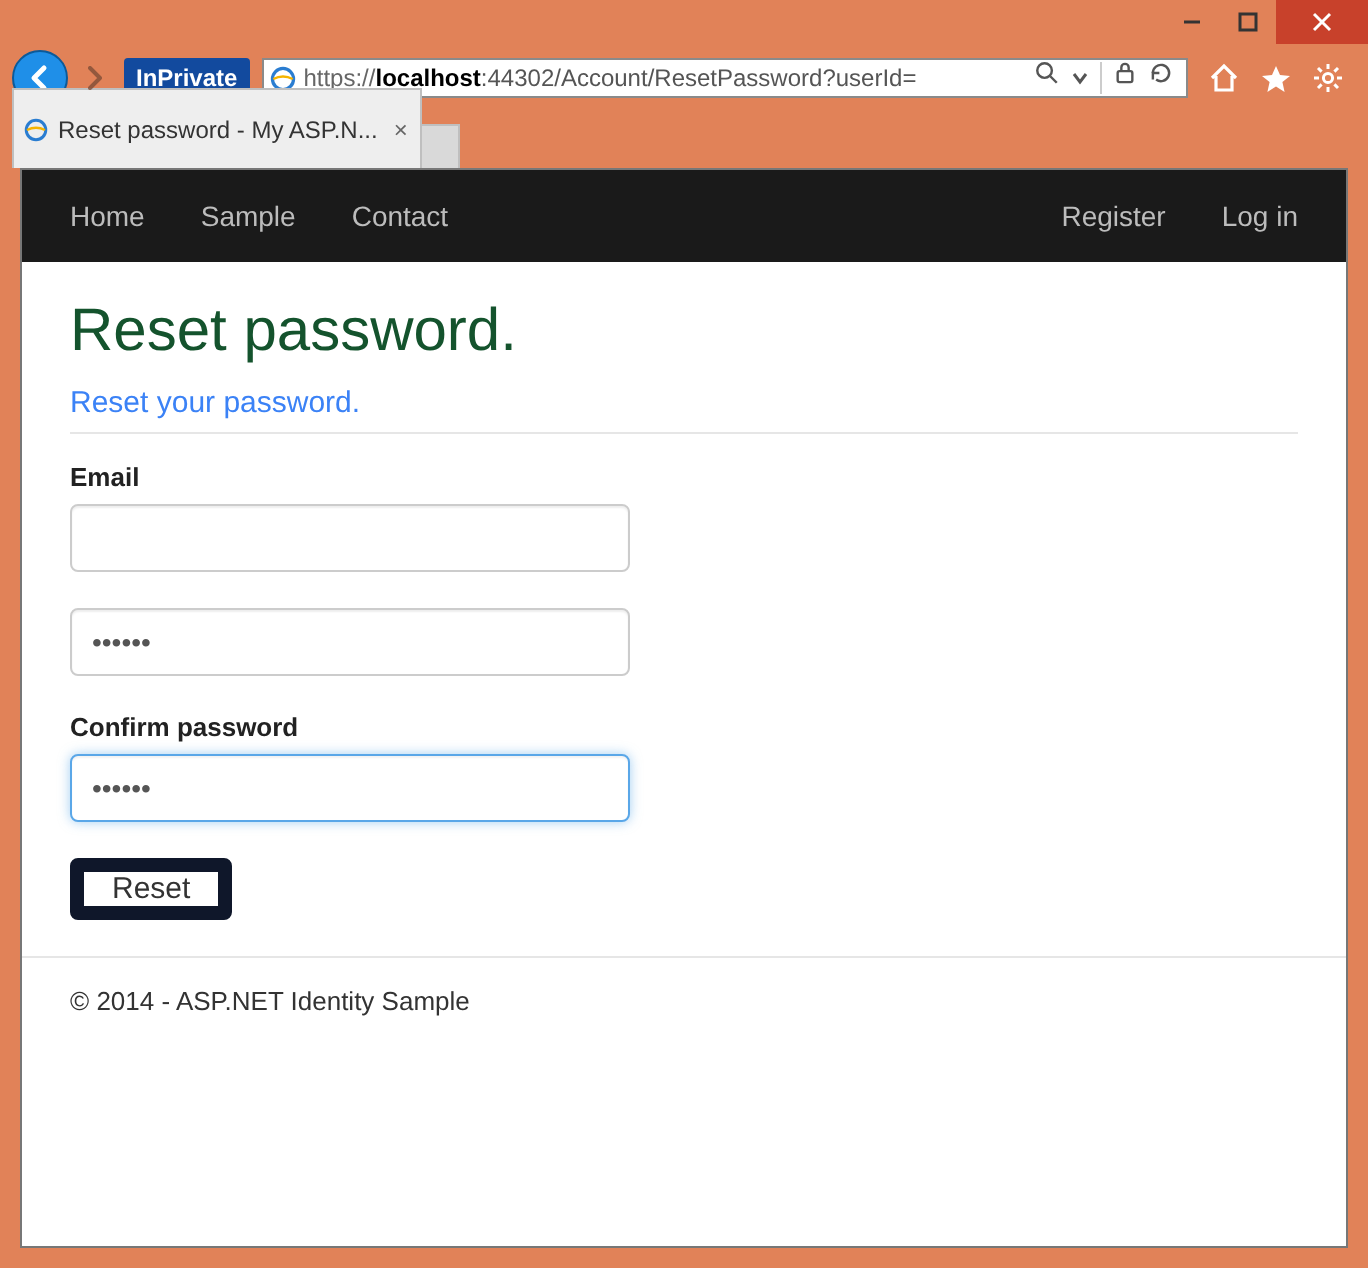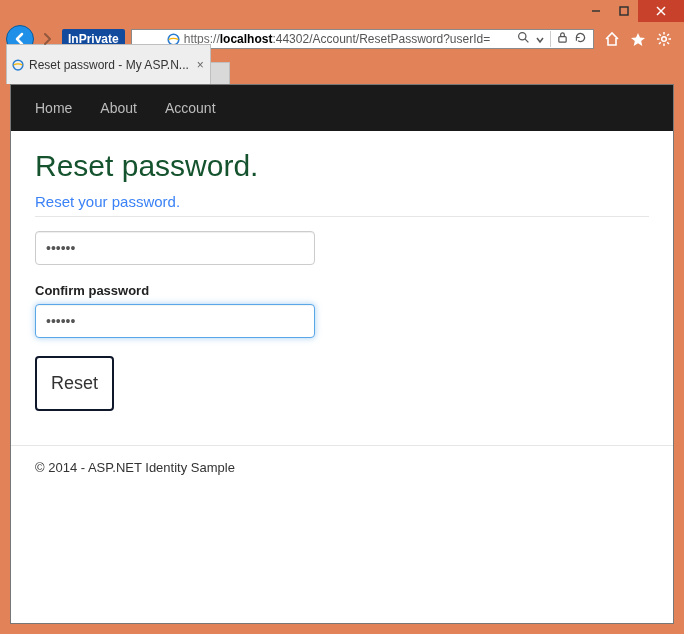--- a/index.html
+++ b/index.html
@@ -10,21 +10,21 @@
 .titlebar { height: 22px; background: #e18258; display: flex; justify-content: flex-end; align-items: stretch; }
 .titlebar .btn { width: 28px; display: flex; align-items: center; justify-content: center; color: #333; font-size: 11px; }
 .titlebar .close { background: #c8412b; color: #fff; width: 46px; }
 .titlebar .btn svg { display: block; }
 
 .chrome { background: #e18258; display: flex; align-items: center; height: 34px; padding: 0 6px; gap: 4px; }
 .navbtns { display: flex; align-items: center; gap: 2px; }
 .circle-back { width: 28px; height: 28px; border-radius: 50%; background: #1f8fe8; display: flex; align-items: center; justify-content: center; border: 1px solid #0b5a9a; }
 .forward-btn { width: 22px; height: 22px; display: flex; align-items: center; justify-content: center; opacity: .75; }
 .inprivate { background: #124a9e; color: #fff; font-size: 12px; padding: 3px 6px; border-radius: 2px; font-weight: 600; }
-.urlbar { flex: 1; display: flex; align-items: center; background: #fff; border: 1px solid #8a8a8a; height: 20px; margin-left: 2px; padding-left: 32px; }
+.urlbar { flex: 1; display: flex; align-items: center; background: #fff; border: 1px solid #8a8a8a; height: 20px; margin-left: 2px; }
 .urlicon { width: 20px; display: flex; align-items: center; justify-content: center; }
 .urltext { flex: 1; font-size: 12px; color: #555; white-space: nowrap; overflow: hidden; }
 .urltext .host { font-weight: 700; color: #000; }
 .urltext .scheme { color: #666; }
 .urlctrl { display: flex; align-items: center; gap: 6px; padding: 0 6px; color: #4a4a4a; }
 .urlctrl .sep { width: 1px; height: 16px; background: #ccc; }
 .chrome-right { display: flex; align-items: center; gap: 10px; color: #fff; padding: 0 6px; }
 .chrome-right svg { display: block; }
 
 .tabs { background: #e18258; height: 28px; display: flex; align-items: flex-end; padding-left: 6px; }
@@ -44,23 +44,23 @@
 .content { padding: 18px 24px; color: #333; }
 h1 { font-size: 30px; font-weight: 400; color: #14532d; margin-bottom: 10px; }
 .subtitle { font-size: 15px; color: #3b82f6; margin-bottom: 6px; }
 hr { border: none; border-top: 1px solid #e6e6e6; margin-bottom: 14px; }
 
 .fgroup { margin-bottom: 18px; }
 .flabel { font-weight: 700; font-size: 13px; color: #222; display: block; margin-bottom: 6px; }
 .finput { width: 280px; height: 34px; border: 1px solid #ccc; border-radius: 4px; padding: 0 10px; font-size: 14px; color: #555; box-shadow: inset 0 1px 1px rgba(0,0,0,.07); }
 .finput.focused { border-color: #5aa7e8; box-shadow: 0 0 6px rgba(90,167,232,.55), inset 0 1px 1px rgba(0,0,0,.05); outline: none; }
 
-.btn-reset { background: #fff; border: 2px solid #0f172a; border-radius: 4px; padding: 15px 14px; font-size: 18px; color: #333; cursor: pointer; }
-
-.footer { padding: 14px 24px 24px; color: #333; font-size: 13px; border-top: 1px solid #e6e6e6; margin-top: 16px; }
+.btn-reset { background: #fff; border: 7px solid #0f172a; border-radius: 4px; padding: 0 14px; font-size: 15px; color: #333; cursor: pointer; }
+
+.footer { padding: 14px 24px 24px; color: #333; font-size: 13px; border-top: 1px solid #e6e6e6; margin-top: 0; }
 </style>
 </head>
 <body>
 
 <div class="window">
 
   <div class="titlebar">
     <div class="btn">
       <svg width="10" height="10">
           <line x1="1" y1="5" x2="9" y2="5" stroke="#333" stroke-width="1.5"></line>
@@ -164,30 +164,38 @@
     </div>
     <div class="newtab"></div>
   </div>
 
   <div class="page-wrap">
     <div class="page">
 
       <div class="navbar">
         <div class="nav-left">
           <span class="nav-item">Home</span>
-          <span class="nav-item">About</span>
-          <span class="nav-item">Account</span>
+          <span class="nav-item">Sample</span>
+          <span class="nav-item">Contact</span>
+        </div>
+        <div class="nav-right">
+          <span class="nav-item">Register</span>
+          <span class="nav-item">Log in</span>
         </div>
       </div>
 
       <div class="content">
         <h1>Reset password.</h1>
         <div class="subtitle">Reset your password.</div>
         <hr>
 
+        <div class="fgroup">
+          <label class="flabel">Email</label>
+          <input class="finput" type="text" value="" style="">
+        </div>
 
         <div class="fgroup">
           <input class="finput" type="text" value="••••••" style="">
         </div>
 
         <div class="fgroup">
           <label class="flabel">Confirm password</label>
           <input class="finput focused" type="text" value="••••••" style="">
         </div>
 

